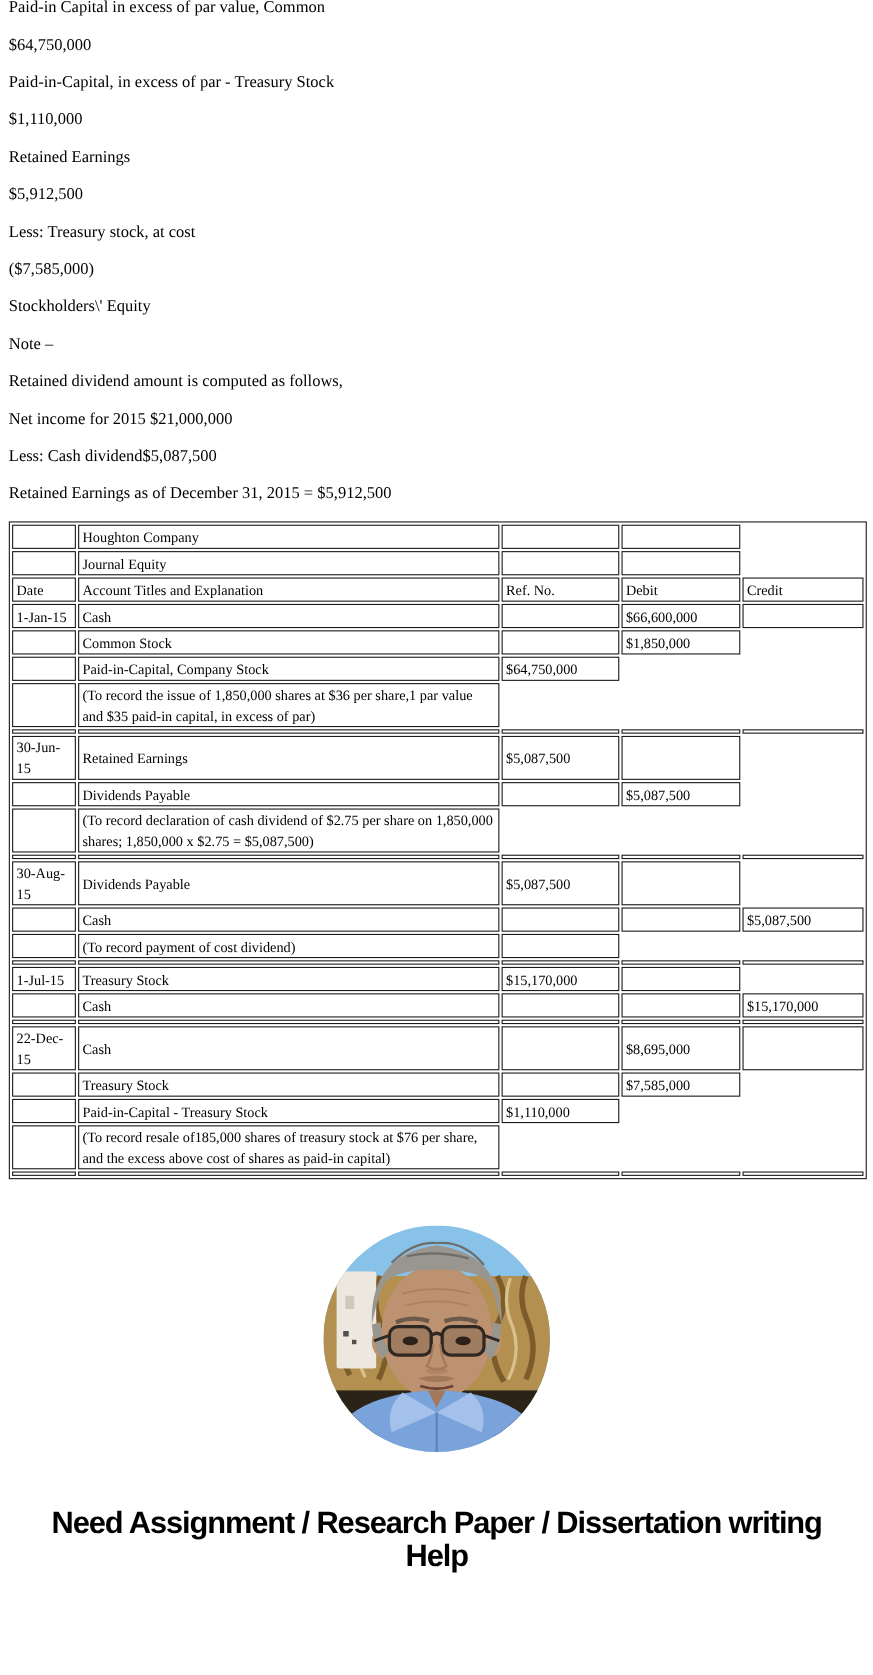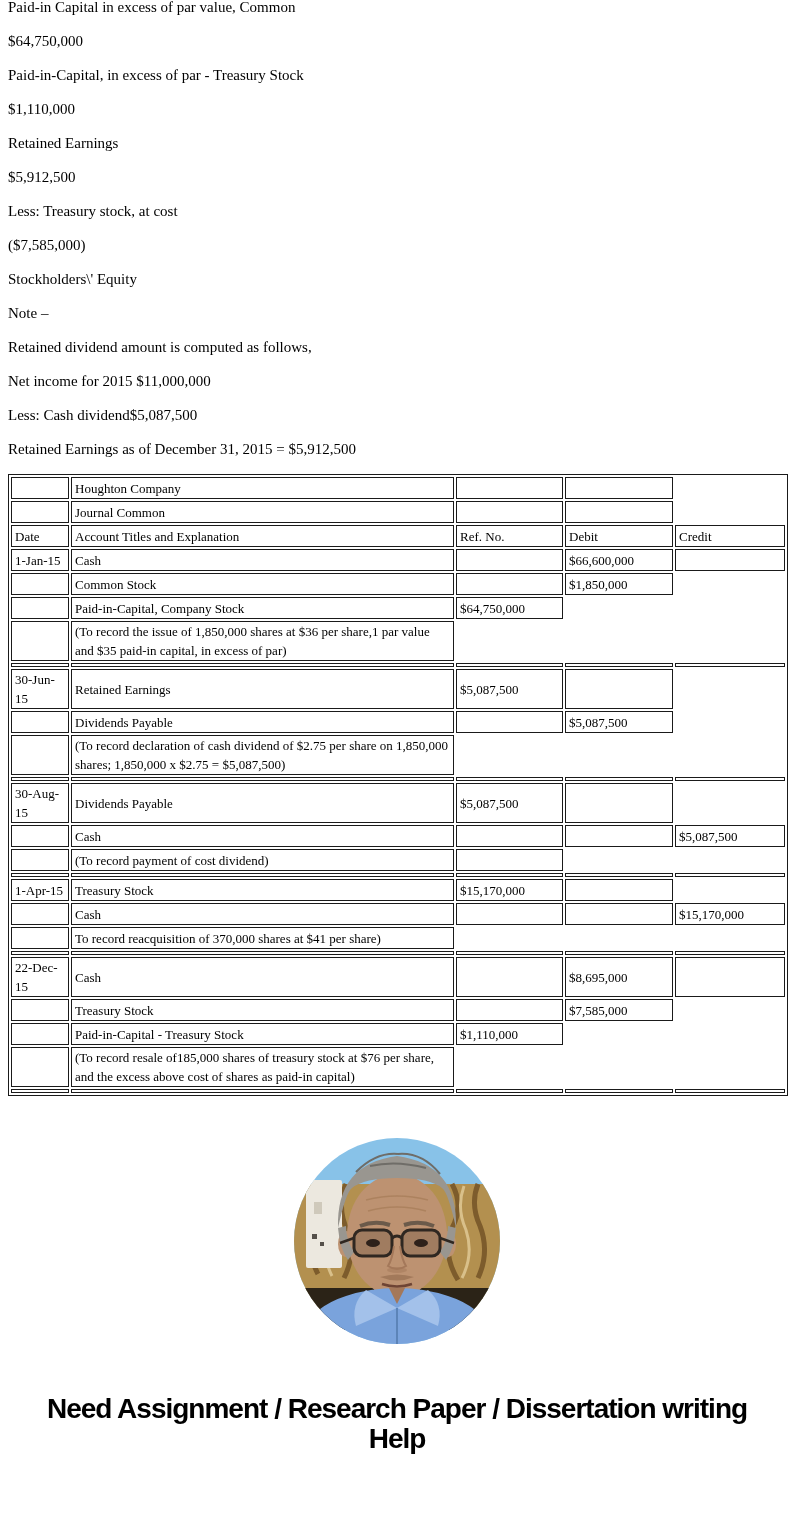--- a/index.html
+++ b/index.html
@@ -93,21 +93,21 @@
       <p>$64,750,000</p>
       <p>Paid-in-Capital, in excess of par - Treasury Stock</p>
       <p>$1,110,000</p>
       <p>Retained Earnings</p>
       <p>$5,912,500</p>
       <p>Less: Treasury stock, at cost</p>
       <p>($7,585,000)</p>
       <p>Stockholders\' Equity</p>
       <p>Note –</p>
       <p>Retained dividend amount is computed as follows,</p>
-      <p>Net income for 2015 $11,000,000</p>
+      <p>Net income for 2015 $21,000,000</p>
       <p>Less: Cash dividend$5,087,500</p>
       <p>Retained Earnings as of December 31, 2015 = $5,912,500</p>
     </div>
 
   <table class="journal">
     <colgroup>
       <col style="width:58px">
       <col style="width:383px">
       <col style="width:107px">
       <col style="width:108px">
@@ -115,21 +115,21 @@
     </colgroup>
     <tbody id="journal-body">
         <tr>
           <td></td>
           <td>Houghton Company</td>
           <td></td>
           <td></td>
         </tr>
         <tr>
           <td></td>
-          <td>Journal Common</td>
+          <td>Journal Equity</td>
           <td></td>
           <td></td>
         </tr>
         <tr>
           <td>Date</td>
           <td>Account Titles and Explanation</td>
           <td>Ref. No.</td>
           <td>Debit</td>
           <td>Credit</td>
         </tr>
@@ -204,35 +204,31 @@
           <td></td>
         </tr>
         <tr class="sep">
           <td></td>
           <td></td>
           <td></td>
           <td></td>
           <td></td>
         </tr>
         <tr>
-          <td>1-Apr-15</td>
+          <td>1-Jul-15</td>
           <td>Treasury Stock</td>
           <td>$15,170,000</td>
           <td></td>
         </tr>
         <tr>
           <td></td>
           <td>Cash</td>
           <td></td>
           <td></td>
           <td>$15,170,000</td>
-        </tr>
-        <tr>
-          <td></td>
-          <td>To record reacquisition of 370,000 shares at $41 per share)</td>
         </tr>
         <tr class="sep">
           <td></td>
           <td></td>
           <td></td>
           <td></td>
           <td></td>
         </tr>
         <tr>
           <td>22-Dec-15</td>

